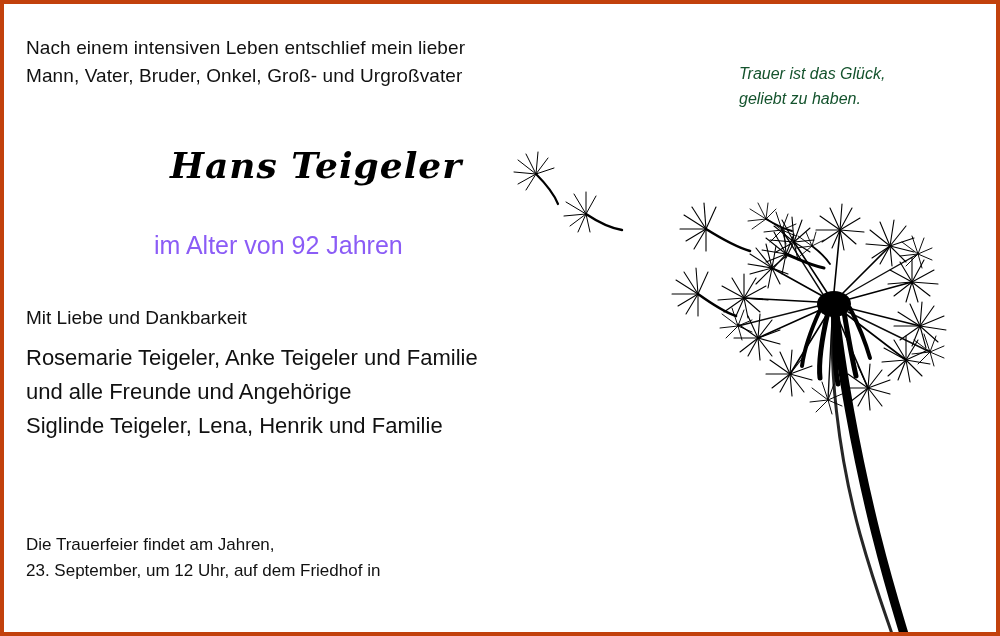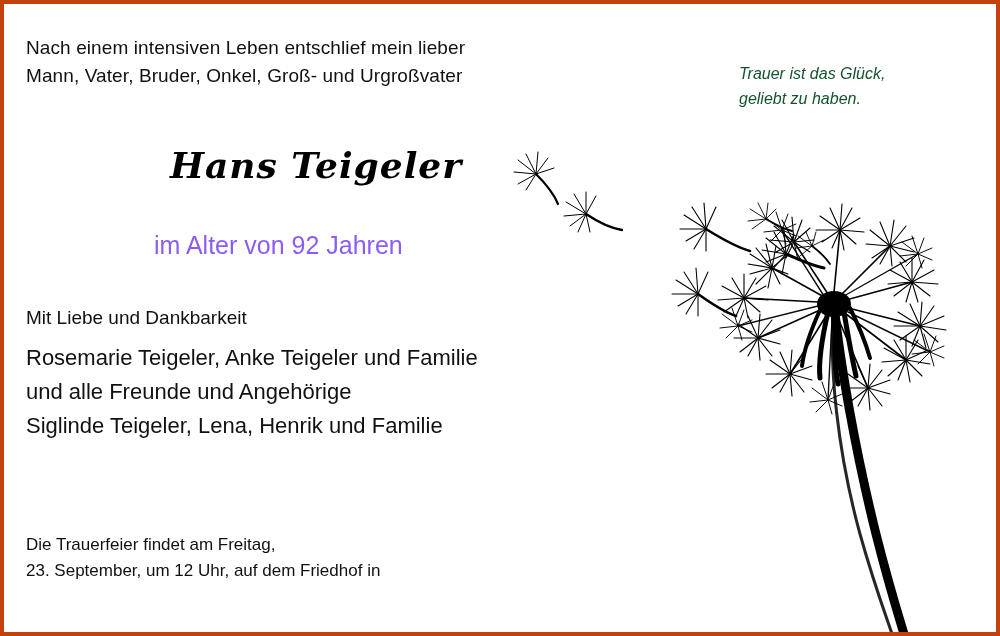--- a/index.html
+++ b/index.html
@@ -134,21 +134,21 @@
 
     <div class="gratitude">Mit Liebe und Dankbarkeit</div>
 
     <div class="family">
       <div>Rosemarie Teigeler, Anke Teigeler und Familie</div>
       <div>und alle Freunde und Angehörige</div>
       <div>Siglinde Teigeler, Lena, Henrik und Familie</div>
     </div>
 
     <div class="ceremony">
-      <div>Die Trauerfeier findet am Freitag,</div>
+      <div>Die Trauerfeier findet am Jahren,</div>
       <div>23. September, um 12 Uhr, auf dem Friedhof in</div>
     </div>
 
     <div class="artwork">
       <svg width="560" height="520" viewBox="0 0 560 520" xmlns="http://www.w3.org/2000/svg">
         <g stroke="#000" fill="none" stroke-linecap="round">
 
           <path d="M398 190 C 404 250, 420 340, 440 420 C 452 468, 462 500, 468 520" stroke-width="9" fill="none"></path>
           <path d="M398 190 C 392 250, 402 340, 424 420 C 438 470, 450 502, 456 520" stroke-width="3" fill="none" opacity="0.85"></path>
 

